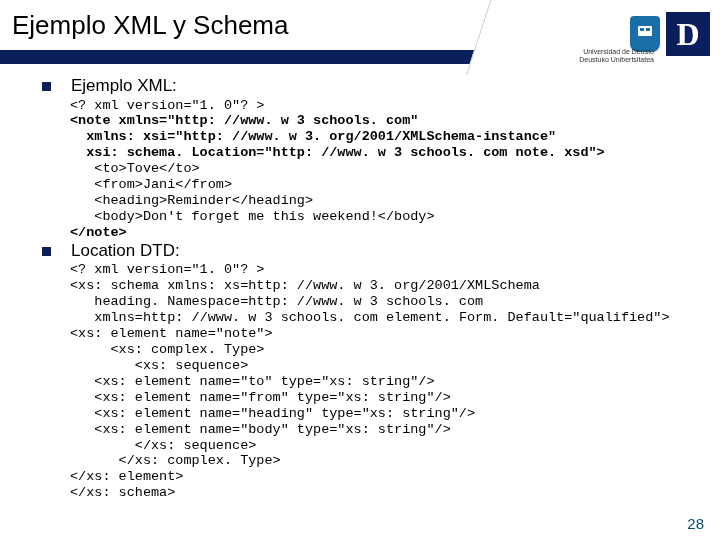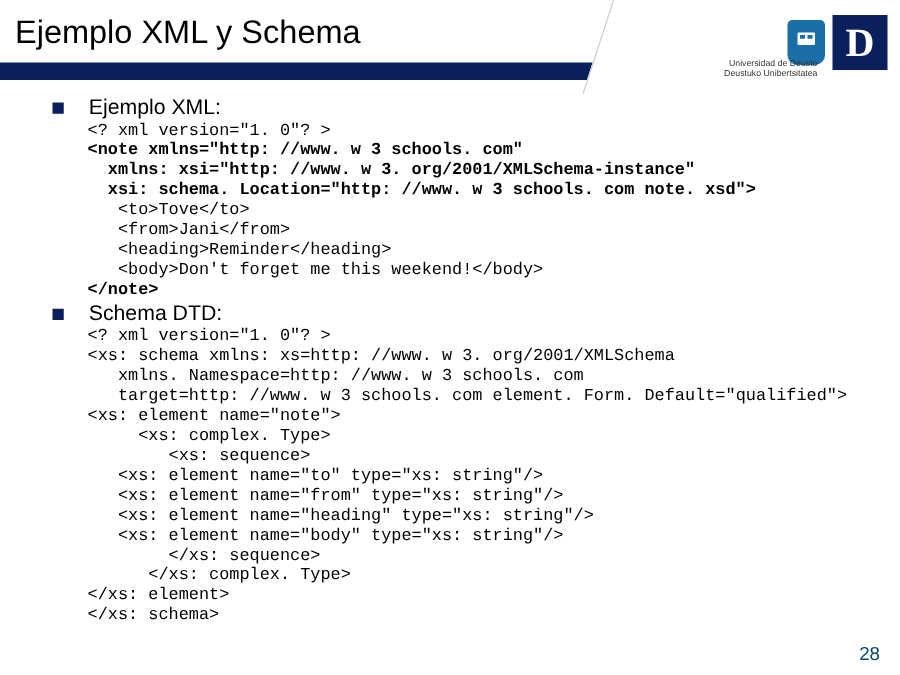--- a/index.html
+++ b/index.html
@@ -157,26 +157,26 @@
 <span>  xmlns: xsi="http: //www. w 3. org/2001/XMLSchema-instance"</span>
 <span>  xsi: schema. Location="http: //www. w 3 schools. com note. xsd"&gt;</span></b>
 <span>   &lt;to&gt;Tove&lt;/to&gt;</span>
 <span>   &lt;from&gt;Jani&lt;/from&gt;</span>
 <span>   &lt;heading&gt;Reminder&lt;/heading&gt;</span>
 <span>   &lt;body&gt;Don't forget me this weekend!&lt;/body&gt;</span>
 <b><span>&lt;/note&gt;</span></b></div>
 
   <div class="bullet-row">
     <div class="bullet"></div>
-    <div class="bullet-label">Schema DTD:</div>
+    <div class="bullet-label">Location DTD:</div>
   </div>
   <div class="code"><span>&lt;? xml version="1. 0"? &gt;</span>
 <span>&lt;xs: schema xmlns: xs=</span><span class="u">http: //www. w 3. org/2001/XMLSchema</span>
-<span>   xmlns. Namespace=</span><span class="u">http: //www. w 3 schools. com</span>
-<span>   target=</span><span class="u">http: //www. w 3 schools. com</span><span> element. Form. Default="qualified"&gt;</span>
+<span>   heading. Namespace=</span><span class="u">http: //www. w 3 schools. com</span>
+<span>   xmlns=</span><span class="u">http: //www. w 3 schools. com</span><span> element. Form. Default="qualified"&gt;</span>
 <span>&lt;xs: element name="note"&gt;</span>
 <span>     &lt;xs: complex. Type&gt;</span>
 <span>        &lt;xs: sequence&gt;</span>
 <span>   &lt;xs: element name="to" type="xs: string"/&gt;</span>
 <span>   &lt;xs: element name="from" type="xs: string"/&gt;</span>
 <span>   &lt;xs: element name="heading" type="xs: string"/&gt;</span>
 <span>   &lt;xs: element name="body" type="xs: string"/&gt;</span>
 <span>        &lt;/xs: sequence&gt;</span>
 <span>      &lt;/xs: complex. Type&gt;</span>
 <span>&lt;/xs: element&gt;</span>

